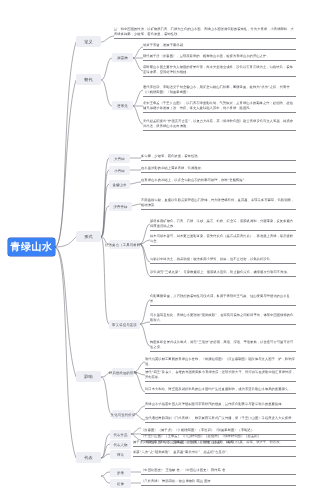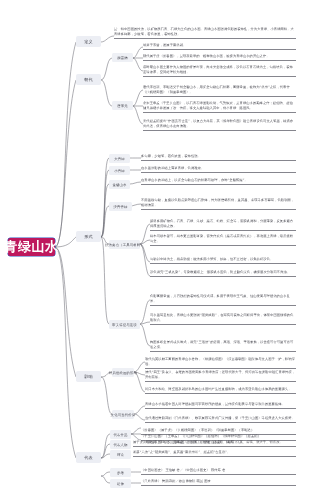--- a/index.html
+++ b/index.html
@@ -14,24 +14,24 @@
   svg.links{position:absolute;left:0;top:0;width:300px;height:492px;pointer-events:none;}
   svg.links path{fill:none;stroke:#6b6b73;stroke-width:0.55;}
 
   .node{
     position:absolute;
     box-sizing:border-box;
     display:flex;align-items:center;justify-content:center;
     white-space:nowrap;
   }
   .root{
-    background:#be185d;
+    background:#3b82f6;
     color:#ffffff;
     border-radius:2.5px;
-    font-size:13px;
+    font-size:10px;
     font-weight:bold;
     letter-spacing:.6px;
     padding:0 3px;
     box-shadow:0 0 0 .5px #3356bd;
   }
   .lvl2{
     background:#eceef4;
     color:#3b3b44;
     border-radius:1.8px;
     font-size:4.1px;

